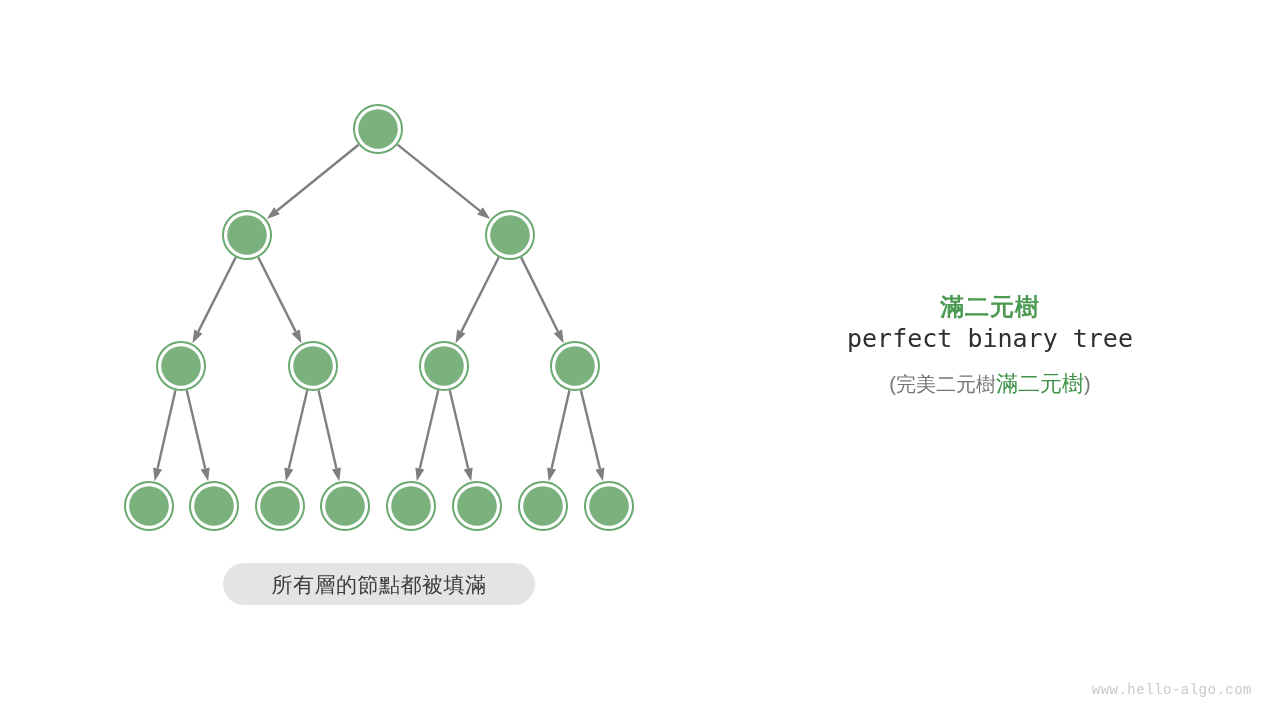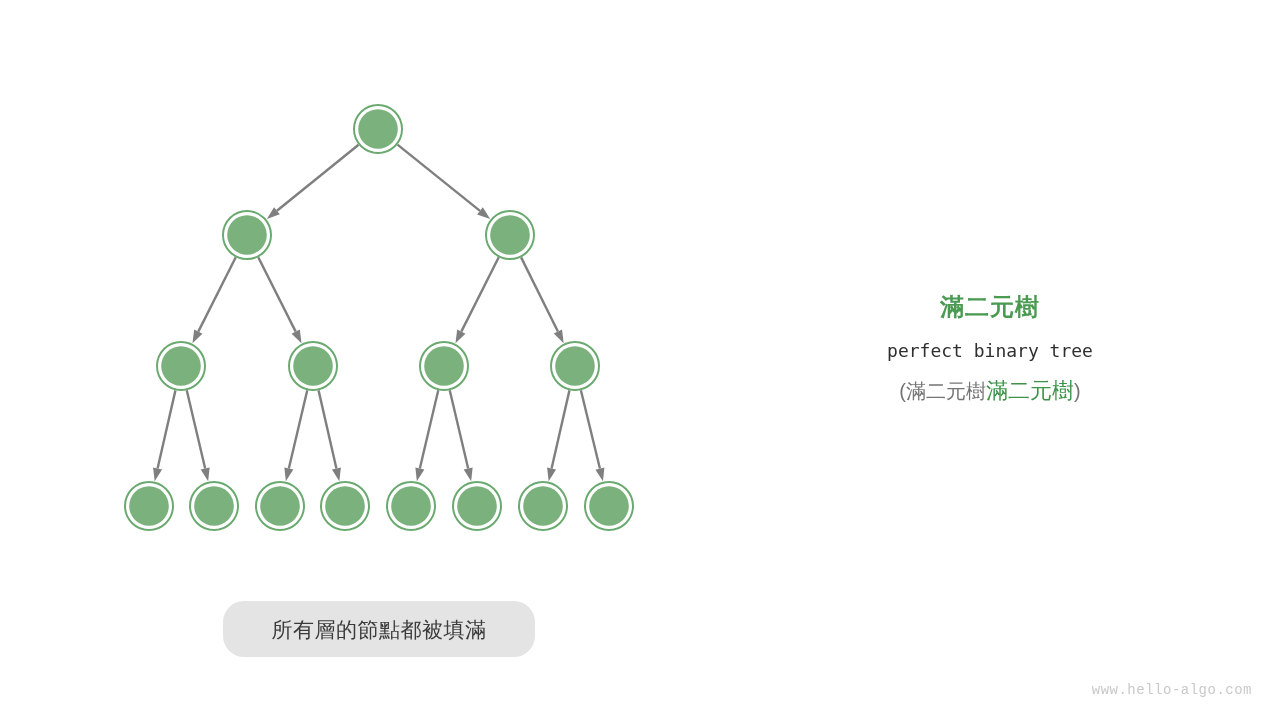--- a/index.html
+++ b/index.html
@@ -18,23 +18,23 @@
   #tree-svg {
     position: absolute;
     left: 0;
     top: 0;
     width: 1280px;
     height: 720px;
   }
   .caption-box {
     position: absolute;
     left: 223px;
-    top: 601px;
+    top: 563px;
     width: 312px;
-    height: 56px;
+    height: 42px;
     background: #e4e4e4;
     border-radius: 21px;
     display: flex;
     align-items: center;
     justify-content: center;
     text-align: right;
   }
   .caption-text {
     font-size: 21px;
     color: #3b3b3b;
@@ -50,24 +50,24 @@
     text-align: center;
   }
   .legend-title {
     font-size: 24px;
     font-weight: bold;
     color: #4a9a52;
     letter-spacing: 1px;
     line-height: 1.28;
   }
   .legend-sub {
-    font-size: 18px;
+    font-size: 25px;
     color: #2f2f2f;
     font-family: "DejaVu Sans Mono", "Liberation Mono", monospace;
-    margin-top: 16px;
+    margin-top: 0;
     line-height: 1.28;
     letter-spacing: 0px;
   }
   .legend-alt {
     margin-top: 15px;
     font-size: 20px;
     color: #757575;
     line-height: 1.28;
     white-space: nowrap;
   }
@@ -230,19 +230,19 @@
   </svg>
 
   <div class="caption-box">
     <span class="caption-text">所有層的節點都被填滿</span>
   </div>
 
   <div class="legend">
     <div class="legend-title">滿二元樹</div>
     <div class="legend-sub">perfect binary tree</div>
     <div class="legend-alt">
-      <span>(滿二元樹</span><span class="alt-strong">滿二元樹</span><span>)</span>
+      <span>(完美二元樹</span><span class="alt-strong">滿二元樹</span><span>)</span>
     </div>
   </div>
 
   <div class="watermark">www.hello-algo.com</div>
 
 </div>
 
 </body></html>

